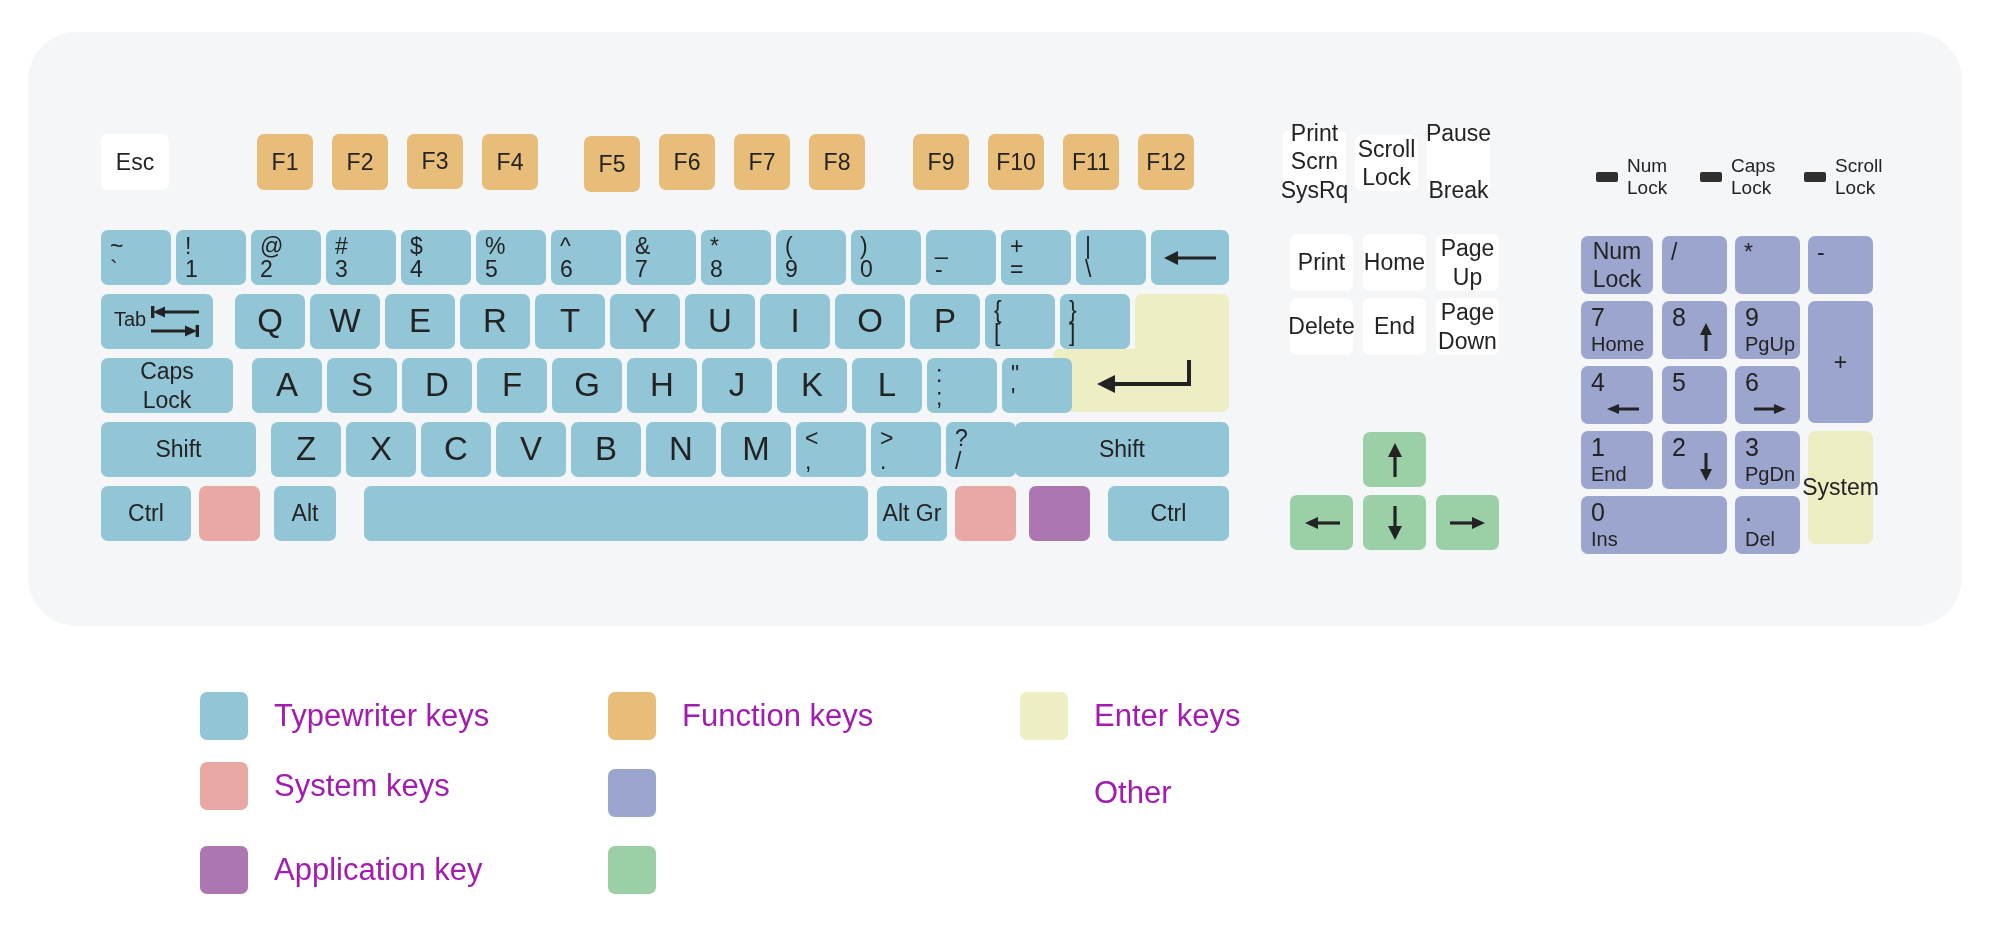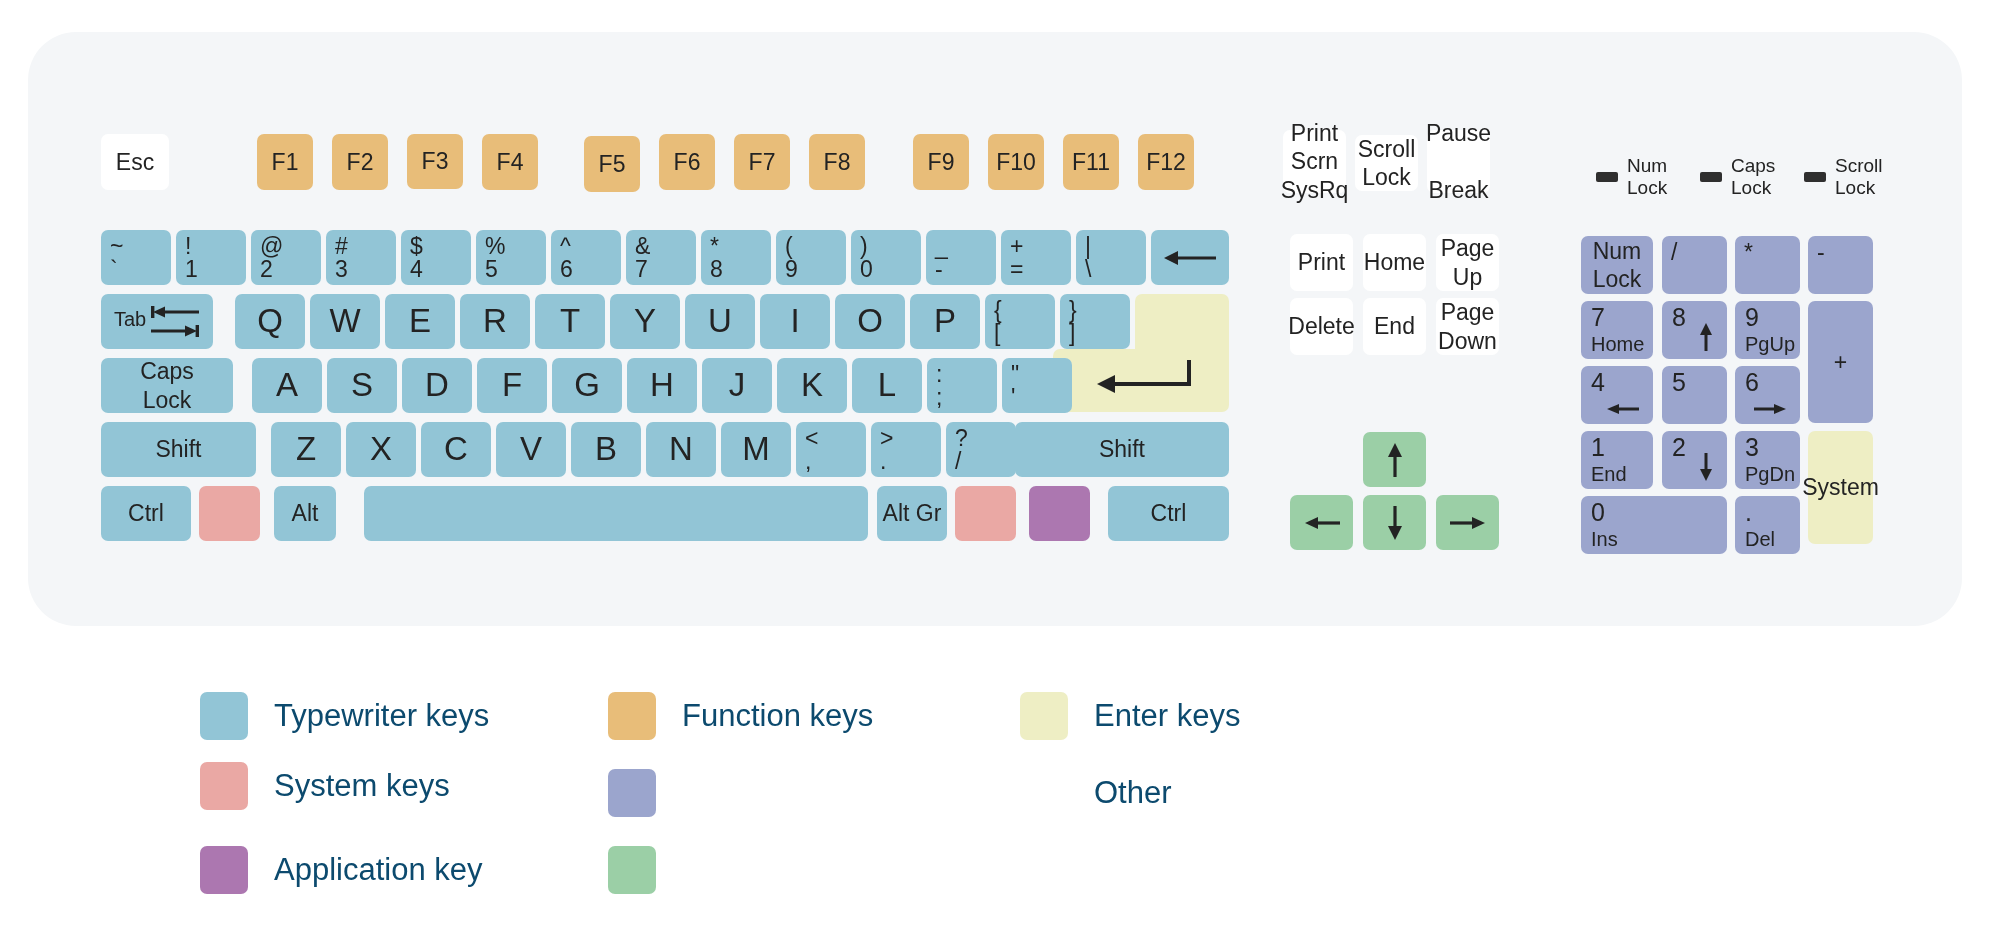--- a/index.html
+++ b/index.html
@@ -74,21 +74,21 @@
   }
 
   
   #legend { position: absolute; left: 200px; top: 692px; }
   .legend-row { position: absolute; display: flex; align-items: center; }
   .legend-swatch {
     width: 48px; height: 48px; border-radius: 7px; margin-right: 26px;
     flex: 0 0 auto;
   }
   .legend-swatch.none { background: transparent; }
-  .legend-label { font-size: 31px; color: #0c4a6e; white-space: nowrap; }
+  .legend-label { font-size: 31px; color: #a21caf; white-space: nowrap; }
 </style>
 </head>
 <body>
 
 <div id="stage">
 
   <div id="kbd-body"></div>
 
   <div class="key k-other" style="left:101px;top:134px;width:68px;height:56px;">
     <span class="ctr small">Esc</span>

